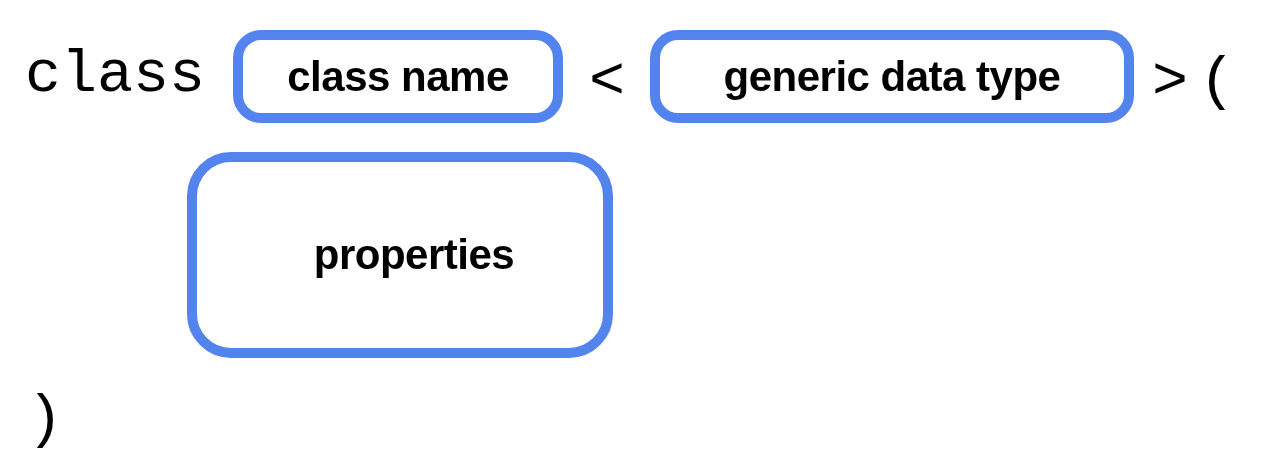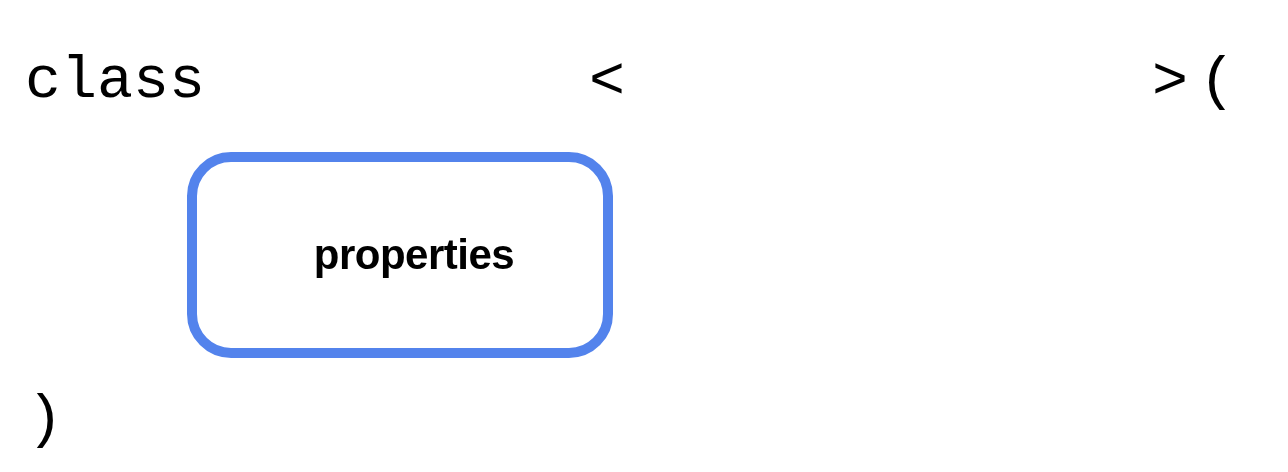--- a/index.html
+++ b/index.html
@@ -34,41 +34,47 @@
   }
   .pill .label {
     font-family: "Liberation Sans", sans-serif;
     font-weight: 700;
     font-size: 42px;
     letter-spacing: -0.5px;
     color: var(--text, #000000);
     white-space: nowrap;
   }
   
-  .kw-class      { left: 25px;   top: 51px; }
+  .kw-class      { left: 25px;   top: 45px; }
   .box-class-name{ left: 233px;  top: 30px;  width: 330px; height: 93px;  border-radius: 28px; }
   .sym-lt        { left: 589px;  top: 52px; }
   .box-generic   { left: 650px;  top: 30px;  width: 484px; height: 93px;  border-radius: 28px; }
   .sym-gt        { left: 1152px; top: 52px; }
   .sym-oparen    { left: 1199px; top: 52px; }
   
   .box-properties{ left: 187px;  top: 152px; width: 426px; height: 206px; border-radius: 44px; padding-left: 28px; }
   
   .sym-cparen    { left: 27px;   top: 390px; }
 </style>
 </head>
 <body>
 
 <div class="canvas">
 
   <span class="mono kw-class">class</span>
 
+  <div class="pill box-class-name">
+    <span class="label">class name</span>
+  </div>
 
   <span class="mono sym-lt">&lt;</span>
 
+  <div class="pill box-generic">
+    <span class="label">generic data type</span>
+  </div>
 
   <span class="mono sym-gt">&gt;</span>
 
   <span class="mono sym-oparen">(</span>
 
   <div class="pill box-properties">
     <span class="label">properties</span>
   </div>
 
   <span class="mono sym-cparen">)</span>

